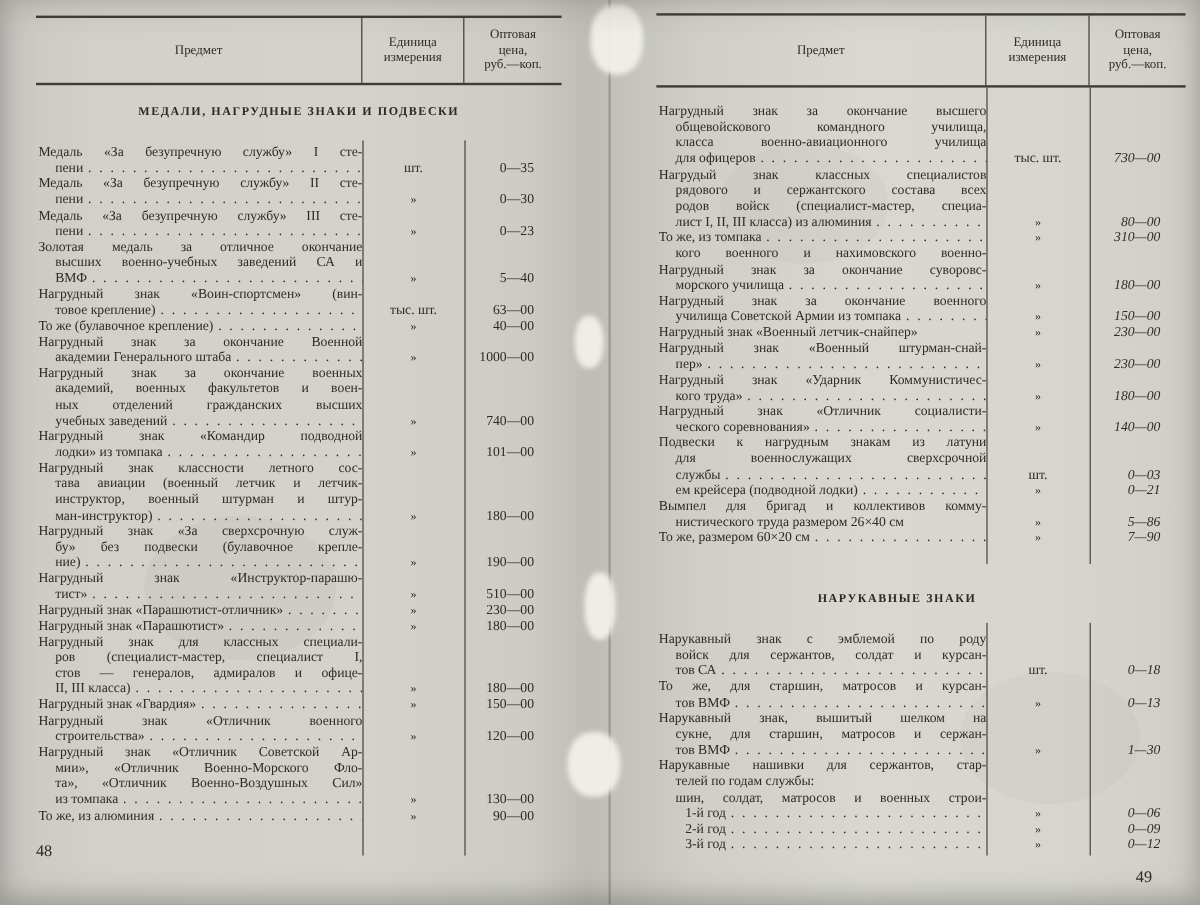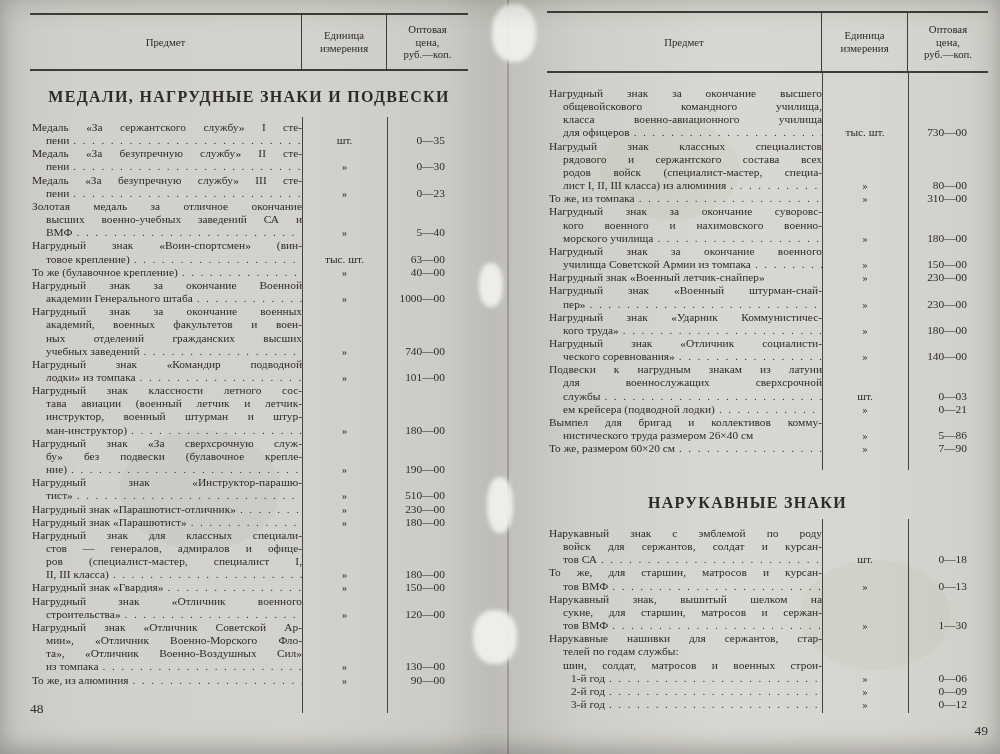--- a/index.html
+++ b/index.html
@@ -37,21 +37,21 @@
   .hcell-item{border-right:1px solid #3e3c36;}
   .hcell-unit{border-right:1px solid #3e3c36;}
   .hcell-price{flex:1;}
   .page-left  .hcell-item{width:272px;}
   .page-left  .hcell-unit{width:85px;}
   .page-right .hcell-item{width:275px;}
   .page-right .hcell-unit{width:86px;}
 
   .section-title{
     position:absolute;left:0;right:0;text-align:center;
-    font-weight:bold;font-size:16px;letter-spacing:1.3px;white-space:nowrap;
+    font-weight:bold;font-size:10px;letter-spacing:1.3px;white-space:nowrap;
   }
   .page-left  .section-title{top:88px;}
   .page-right .section-title{top:494px;padding-right:40px;box-sizing:border-box;}
 
   .tbody{position:absolute;left:0;right:0;box-sizing:border-box;}
   .tbody::before,.tbody::after{
     content:"";position:absolute;top:0;bottom:0;width:1px;background:#45433d;
   }
   .page-left  .tbody::before{left:272px;} .page-left  .tbody::after{left:357px;}
   .page-right .tbody::before{left:275px;} .page-right .tbody::after{left:361px;}
@@ -69,25 +69,25 @@
   .sub{padding-left:22px;}
   .lastline{display:flex;}
   .lastline .txt{white-space:pre;}
   .leader{flex:1;overflow:hidden;white-space:nowrap;letter-spacing:6.5px;margin-left:4px;}
   .unit-cell{text-align:center;align-self:flex-end;line-height:13.15px;box-sizing:border-box;}
   .page-left  .unit-cell{width:85px;}
   .page-right .unit-cell{width:86px;}
   .unit-cell.ditto{font-size:10px;}
   .price-cell{flex:1;text-align:right;align-self:flex-end;line-height:13.15px;box-sizing:border-box;}
   .page-left  .price-cell{padding-right:23px;}
-  .page-right .price-cell{padding-right:21px;}
+  .page-right .price-cell{padding-right:21px;font-style:italic;}
 
   .page-number{position:absolute;font-size:13.5px;}
   .page-left  .page-number{left:0;top:701px;}
-  .page-right .page-number{right:0;top:723px;}
+  .page-right .page-number{right:28px;top:723px;}
 </style>
 </head>
 <body>
 
 <div class="spread">
 
   <div class="crease" style="left:507px;"></div>
   <div class="tape" style="left:492px;top:4px;width:44px;height:58px;"></div>
   <div class="tape" style="left:479px;top:263px;width:24px;height:44px;"></div>
   <div class="tape" style="left:487px;top:477px;width:26px;height:56px;"></div>
@@ -102,21 +102,21 @@
       <div class="hcell hcell-unit">Единица
 измерения</div>
       <div class="hcell hcell-price">Оптовая
 цена,
 руб.—коп.</div>
     </div>
     <div class="section-title">МЕДАЛИ, НАГРУДНЫЕ ЗНАКИ И ПОДВЕСКИ</div>
     <div class="tbody" id="tbody-L0">
         <div class="row">
           <div class="cell-item">
-            <div class="line pre">Медаль «За сержантского службу» I сте-</div>
+            <div class="line pre">Медаль «За безупречную службу» I сте-</div>
             <div class="line cont lastline">
               <span class="txt">пени</span>
               <span class="leader">............................................................</span>
             </div>
           </div>
           <div class="unit-cell">шт.</div>
           <div class="price-cell">0—35</div>
         </div>
         <div class="row">
           <div class="cell-item">
@@ -260,22 +260,22 @@
               <span class="txt">Нагрудный знак «Парашютист»</span>
               <span class="leader">............................................................</span>
             </div>
           </div>
           <div class="unit-cell ditto">»</div>
           <div class="price-cell">180—00</div>
         </div>
         <div class="row">
           <div class="cell-item">
             <div class="line pre">Нагрудный знак для классных специали-</div>
+            <div class="line cont pre">ров (специалист-мастер, специалист I,</div>
             <div class="line cont pre">стов — генералов, адмиралов и офице-</div>
-            <div class="line cont pre">ров (специалист-мастер, специалист I,</div>
             <div class="line cont lastline">
               <span class="txt">II, III класса)</span>
               <span class="leader">............................................................</span>
             </div>
           </div>
           <div class="unit-cell ditto">»</div>
           <div class="price-cell">180—00</div>
         </div>
         <div class="row">
           <div class="cell-item">
@@ -366,22 +366,22 @@
             <div class="line lastline">
               <span class="txt">То же, из томпака</span>
               <span class="leader">............................................................</span>
             </div>
           </div>
           <div class="unit-cell ditto">»</div>
           <div class="price-cell">310—00</div>
         </div>
         <div class="row">
           <div class="cell-item">
+            <div class="line cont pre">кого военного и нахимовского военно-</div>
             <div class="line pre">Нагрудный знак за окончание суворовс-</div>
-            <div class="line cont pre">кого военного и нахимовского военно-</div>
             <div class="line cont lastline">
               <span class="txt">морского училища</span>
               <span class="leader">............................................................</span>
             </div>
           </div>
           <div class="unit-cell ditto">»</div>
           <div class="price-cell">180—00</div>
         </div>
         <div class="row">
           <div class="cell-item">

